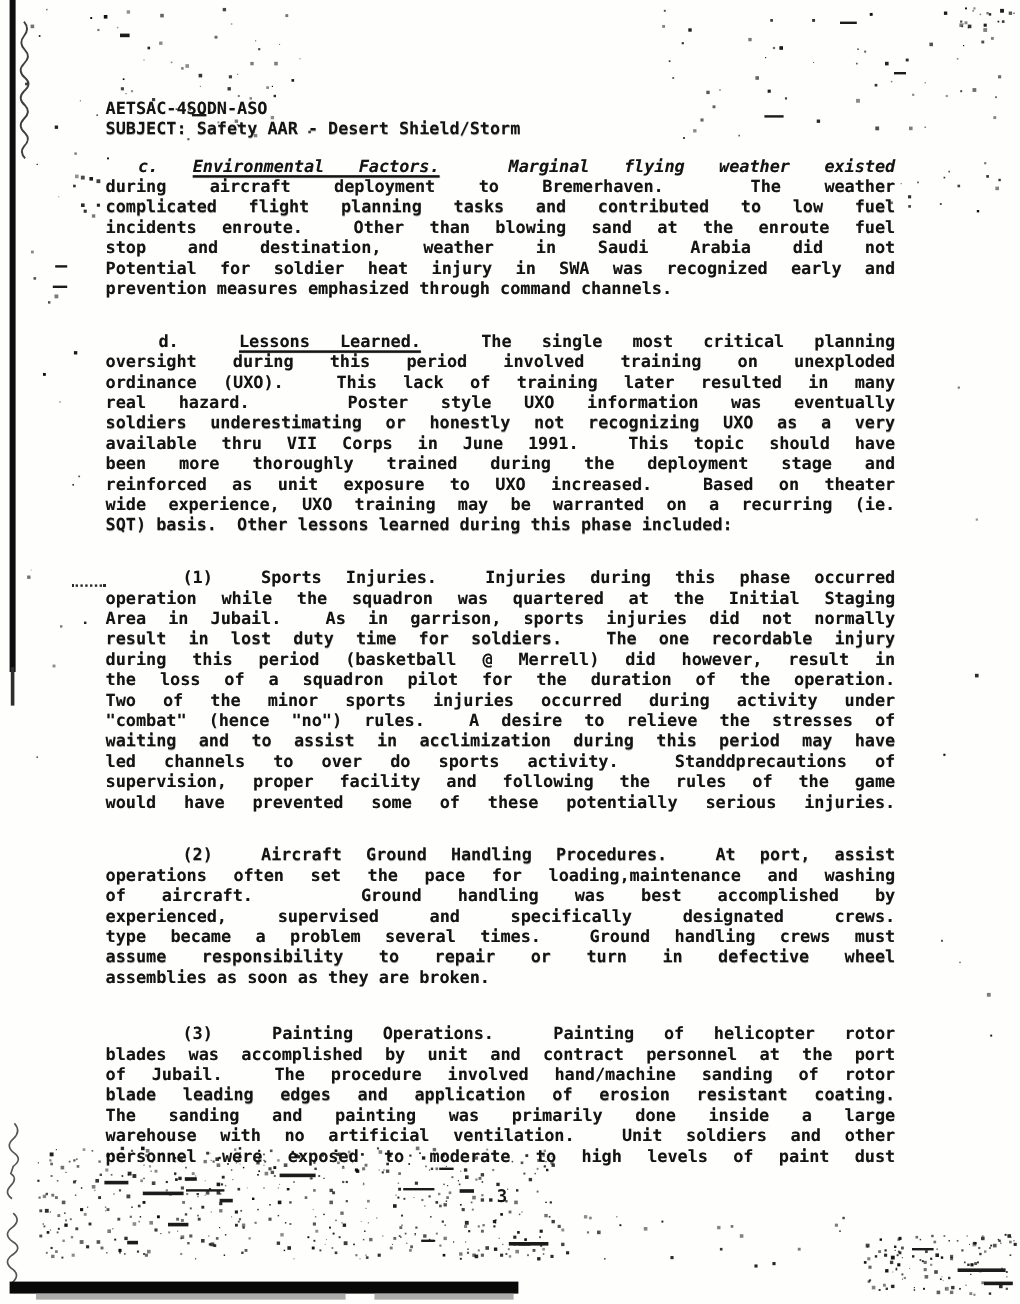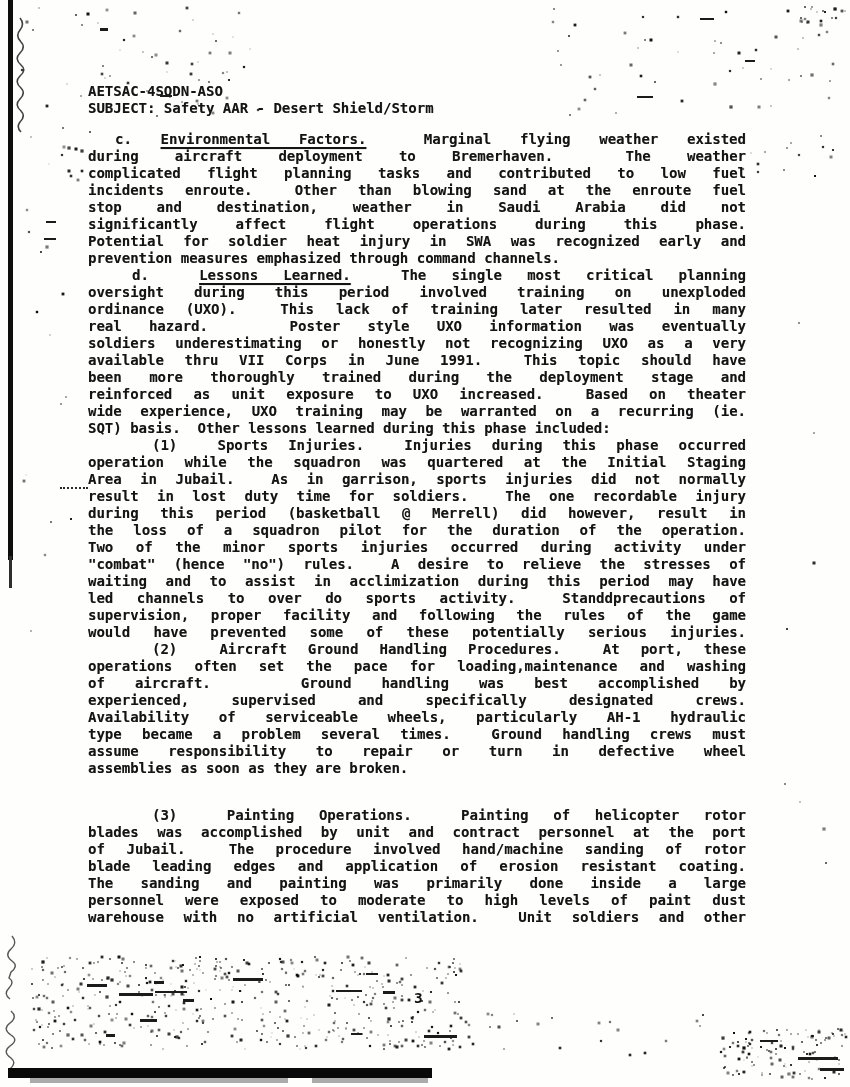--- a/index.html
+++ b/index.html
@@ -12,24 +12,24 @@
   
   .ln{
     white-space:pre-wrap;
     font-size:14px;line-height:17px;min-height:17px;
     font-weight:700;
     text-shadow:0.2px 0.2px 0 rgba(0,0,0,.35);
   }
   .j{text-align:justify;text-align-last:justify;}
   .doc-header{position:absolute;left:88px;top:83px;width:658px;}
   .doc-body{position:absolute;left:88px;top:131px;width:658px;}
-  .para{margin-top:0;}
+  .para{margin-top:27px;}
   .para.first-para{margin-top:0;}
   .para.gap-xl{margin-top:30px;}
-  .lv1 .first{padding-left:27px;}
+  .lv1 .first{padding-left:27px;font-style:italic;}
   .lv2 .first{padding-left:44px;}
   .lv3 .first{padding-left:64px;}
   .u{text-decoration:underline;text-underline-offset:3px;text-decoration-thickness:1.5px;}
   .page-number{
     position:absolute;left:414px;top:990px;
     font-size:14.5px;font-weight:700;
   }
   
   .edge-bar-left{position:absolute;left:8px;top:0;width:5px;height:560px;background:#0d0d0d;}
   .edge-bar-left2{position:absolute;left:9px;top:556px;width:3px;height:32px;background:#2e2e2e;}
@@ -63,21 +63,20 @@
     <div class="ln">SUBJECT: Safety AAR - Desert Shield/Storm</div>
   </header>
 
   <main class="doc-body">
       <div class="para lv1 first-para">
         <div class="ln j first"><span>c. </span><span class="u">Environmental Factors.</span><span>  Marginal flying weather existed</span></div>
         <div class="ln j">during aircraft deployment to Bremerhaven.  The weather</div>
         <div class="ln j">complicated flight planning tasks and contributed to low fuel</div>
         <div class="ln j">incidents enroute.  Other than blowing sand at the enroute fuel</div>
         <div class="ln j">stop and destination, weather in Saudi Arabia did not</div>
-        <div class="ln j">significantly affect flight operations during this phase.</div>
         <div class="ln j">Potential for soldier heat injury in SWA was recognized early and</div>
         <div class="ln">prevention measures emphasized through command channels.</div>
       </div>
       <div class="para lv2">
         <div class="ln j first"><span>d.  </span><span class="u">Lessons Learned.</span><span>  The single most critical planning</span></div>
         <div class="ln j">oversight during this period involved training on unexploded</div>
         <div class="ln j">ordinance (UXO).  This lack of training later resulted in many</div>
         <div class="ln j">real hazard.   Poster style UXO information was eventually</div>
         <div class="ln j">soldiers underestimating or honestly not recognizing UXO as a very</div>
         <div class="ln j">available thru VII Corps in June 1991.  This topic should have</div>
@@ -94,37 +93,36 @@
         <div class="ln j">during this period (basketball @ Merrell) did however, result in</div>
         <div class="ln j">the loss of a squadron pilot for the duration of the operation.</div>
         <div class="ln j">Two of the minor sports injuries occurred during activity under</div>
         <div class="ln j">"combat" (hence "no") rules.  A desire to relieve the stresses of</div>
         <div class="ln j">waiting and to assist in acclimization during this period may have</div>
         <div class="ln j">led channels to over do sports activity.  Standdprecautions of</div>
         <div class="ln j">supervision, proper facility and following the rules of the game</div>
         <div class="ln j">would have prevented some of these potentially serious injuries.</div>
       </div>
       <div class="para lv3">
-        <div class="ln j first"><span>(2)  </span><span class="">Aircraft Ground Handling Procedures.</span><span>  At port, these</span></div>
+        <div class="ln j first"><span>(2)  </span><span class="">Aircraft Ground Handling Procedures.</span><span>  At port, assist</span></div>
         <div class="ln j">operations often set the pace for loading,maintenance and washing</div>
         <div class="ln j">of aircraft.   Ground handling was best accomplished by</div>
         <div class="ln j">experienced, supervised and specifically designated crews.</div>
-        <div class="ln j">Availability of serviceable wheels, particularly AH-1 hydraulic</div>
         <div class="ln j">type became a problem several times.  Ground handling crews must</div>
         <div class="ln j">assume responsibility to repair or turn in defective wheel</div>
         <div class="ln">assemblies as soon as they are broken.</div>
       </div>
       <div class="para lv3 gap-xl">
         <div class="ln j first"><span>(3)  </span><span class="">Painting Operations.</span><span>  Painting of helicopter rotor</span></div>
         <div class="ln j">blades was accomplished by unit and contract personnel at the port</div>
         <div class="ln j">of Jubail.  The procedure involved hand/machine sanding of rotor</div>
         <div class="ln j">blade leading edges and application of erosion resistant coating.</div>
         <div class="ln j">The sanding and painting was primarily done inside a large</div>
+        <div class="ln j">warehouse with no artificial ventilation.  Unit soldiers and other</div>
         <div class="ln j">personnel were exposed to moderate to high levels of paint dust</div>
-        <div class="ln j">warehouse with no artificial ventilation.  Unit soldiers and other</div>
       </div>
     </main>
 
   <div class="page-number">3</div>
 
   <div id="noise">
       <div class="speck" style="left: 20px; top: 4px; box-shadow: rgba(12, 12, 12, 0.83) 146px 58px 0px 0.5px, rgba(12, 12, 12, 0.53) 188px 77px 0px 0px, rgb(12, 12, 12) 12px 25px 0px -0.3px, rgba(12, 12, 12, 0.59) 178px 75px 0px -0.2px, rgba(12, 12, 12, 0.91) 26px 101px 0px 0.4px, rgba(12, 12, 12, 0.48) 113px 31px 0px 0.4px, rgba(12, 12, 12, 0.51) 192px 108px 0px 0.4px, rgba(12, 12, 12, 0.6) 84px 73px 0px -0.5px, rgba(12, 12, 12, 0.73) 126px 86px 0px -0.3px, rgba(12, 12, 12, 0.81) 1px 65px 0px 0.1px, rgba(12, 12, 12, 0.58) 176px 96px 0px 0.4px, rgba(12, 12, 12, 0.53) 209px 48px 0px 0.5px, rgba(12, 12, 12, 0.72) 212px 32px 0px -0.6px, rgba(12, 12, 12, 0.58) 6px 17px 0px 0.5px, rgba(12, 12, 12, 0.77) 81px 69px 0px 0.3px, rgba(12, 12, 12, 0.5) 202px 68px 0px 0.1px, rgba(12, 12, 12, 0.99) 67px 9px 0px 0.5px, rgba(12, 12, 12, 0.68) 60px 91px 0px -0.3px, rgba(12, 12, 12, 0.65) 18px 3px 0px -0.4px, rgba(12, 12, 12, 0.66) 136px 111px 0px -0.1px, rgba(12, 12, 12, 0.46) 89px 71px 0px -0.1px, rgba(12, 12, 12, 0.54) 189px 48px 0px 0.4px, rgba(12, 12, 12, 0.8) 171px 59px 0px 0.3px, rgba(12, 12, 12, 0.46) 122px 47px 0px -0.3px, rgba(12, 12, 12, 0.99) 82px 61px 0px -0.3px, rgba(12, 12, 12, 0.97) 206px 67px 0px -0.5px, rgba(12, 12, 12, 0.5) 146px 67px 0px -0.5px, rgba(12, 12, 12, 0.88) 208px 75px 0px 0px, rgba(12, 12, 12, 0.52) 161px 97px 0px -0.2px, rgba(12, 12, 12, 0.64) 114px 8px 0px 0.5px, rgba(12, 12, 12, 0.5) 177px 57px 0px -0.5px, rgba(12, 12, 12, 0.47) 135px 50px 0px 0.5px, rgba(12, 12, 12, 0.79) 237px 105px 0px 0.1px, rgba(12, 12, 12, 0.58) 131px 52px 0px 0px, rgba(12, 12, 12, 0.99) 55px 10px 0px -0.2px, rgba(12, 12, 12, 0.61) 159px 26px 0px 0.2px, rgba(12, 12, 12, 0.49) 177px 99px 0px -0.3px, rgba(12, 12, 12, 0.58) 137px 86px 0px 0.2px, rgba(12, 12, 12, 0.47) 191px 105px 0px -0.4px, rgba(12, 12, 12, 0.58) 61px 20px 0px -0.1px, rgba(12, 12, 12, 0.56) 192px 29px 0px -0.5px, rgba(12, 12, 12, 0.46) 86px 5px 0px 0.4px, rgba(12, 12, 12, 0.56) 218px 8px 0px 0.2px, rgba(12, 12, 12, 0.75) 195px 36px 0px -0.1px, rgba(12, 12, 12, 0.82) 107px 78px 0px 0.3px, rgba(12, 12, 12, 0.89) 103px 35px 0px 0.1px, rgba(12, 12, 12, 0.49) 229px 44px 0px -0.5px, rgba(12, 12, 12, 0.94) 223px 62px 0px 0.1px, rgba(12, 12, 12, 0.48) 206px 93px 0px 0.4px, rgba(12, 12, 12, 0.71) 99px 45px 0px -0.6px, rgba(12, 12, 12, 0.82) 170px 69px 0px 0.4px, rgba(12, 12, 12, 0.76) 166px 3px 0px 0.4px, rgba(12, 12, 12, 0.46) 77px 18px 0px -0.4px, rgba(12, 12, 12, 0.54) 46px 79px 0px -0.5px, rgba(12, 12, 12, 0.45) 172px 15px 0px -0.4px;"></div>
       <div class="speck" style="left: 540px; top: 4px; box-shadow: rgba(12, 12, 12, 0.64) 44px 95px 0px 0.3px, rgba(12, 12, 12, 0.79) 114px 77px 0px -0.1px, rgba(12, 12, 12, 0.45) 248px 75px 0px -0.1px, rgba(12, 12, 12, 0.74) 13px 4px 0px -0.2px, rgba(12, 12, 12, 0.66) 54px 84px 0px 0.2px, rgba(12, 12, 12, 0.85) 28px 31px 0px -0.1px, rgba(12, 12, 12, 0.69) 49px 72px 0px 0.4px, rgba(12, 12, 12, 0.51) 264px 14px 0px 0.2px, rgba(12, 12, 12, 0.62) 292px 59px 0px 0.3px, rgba(12, 12, 12, 0.49) 174px 79px 0px 0.6px, rgba(12, 12, 12, 0.64) 20px 60px 0px -0.2px, rgba(12, 12, 12, 0.59) 59px 70px 0px -0.4px, rgba(12, 12, 12, 0.7) 173px 48px 0px -0.3px, rgba(12, 12, 12, 0.85) 137px 12px 0px 0.2px, rgba(12, 12, 12, 0.93) 247px 6px 0px 0.4px, rgba(12, 12, 12, 0.5) 220px 74px 0px -0.1px, rgba(12, 12, 12, 0.59) 271px 70px 0px 0.6px, rgba(12, 12, 12, 0.9) 198px 48px 0px 0.5px, rgba(12, 12, 12, 0.98) 185px 7px 0px 0.2px, rgba(12, 12, 12, 0.5) 12px 17px 0px 0.2px, rgba(12, 12, 12, 0.74) 278px 30px 0px 0.2px, rgba(12, 12, 12, 0.55) 202px 63px 0px -0.4px, rgba(12, 12, 12, 0.86) 189px 66px 0px 0.1px, rgba(12, 12, 12, 0.53) 218px 102px 0px 0.5px, rgba(12, 12, 12, 0.52) 280px 20px 0px 0.6px, rgba(12, 12, 12, 0.46) 257px 44px 0px -0.3px, rgba(12, 12, 12, 0.63) 90px 60px 0px 0.5px, rgba(12, 12, 12, 0.62) 104px 35px 0px -0.1px, rgba(12, 12, 12, 0.85) 17px 46px 0px -0.3px, rgba(12, 12, 12, 0.61) 230px 101px 0px -0.4px, rgba(12, 12, 12, 0.55) 84px 28px 0px 0.4px, rgba(12, 12, 12, 0.66) 75px 108px 0px -0.3px, rgba(12, 12, 12, 0.78) 260px 71px 0px -0.2px, rgba(12, 12, 12, 0.52) 286px 27px 0px 0.2px, rgba(12, 12, 12, 0.9) 230px 64px 0px -0.6px, rgba(12, 12, 12, 0.93) 34px 20px 0px 0.4px, rgba(12, 12, 12, 0.81) 29px 110px 0px -0.2px, rgba(12, 12, 12, 0.7) 180px 38px 0px -0.2px, rgba(12, 12, 12, 0.47) 38px 104px 0px 0.4px, rgba(12, 12, 12, 0.86) 174px 36px 0px -0.4px, rgba(12, 12, 12, 0.92) 100px 71px 0px 0.3px, rgba(12, 12, 12, 0.72) 190px 102px 0px 0.6px, rgba(12, 12, 12, 0.62) 266px 18px 0px -0.5px, rgba(12, 12, 12, 0.88) 97px 43px 0px -0.5px, rgba(12, 12, 12, 0.88) 141px 96px 0px 0.4px, rgba(12, 12, 12, 0.97) 264px 2px 0px -0.2px, rgba(12, 12, 12, 0.71) 235px 32px 0px 0.5px, rgba(12, 12, 12, 0.8) 137px 47px 0px -0.6px, rgba(12, 12, 12, 0.87) 215px 45px 0px 0.2px, rgba(12, 12, 12, 0.77) 260px 13px 0px -0.1px, rgba(12, 12, 12, 0.96) 262px 33px 0px -0.5px, rgba(12, 12, 12, 0.5) 288px 93px 0px 0.2px, rgba(12, 12, 12, 0.96) 110px 35px 0px 0.5px, rgba(12, 12, 12, 0.59) 289px 76px 0px -0.2px, rgba(12, 12, 12, 0.85) 102px 12px 0px 0.1px;"></div>
       <div class="speck" style="left: 792px; top: 2px; box-shadow: rgba(12, 12, 12, 0.95) 52px 8px 0px -0.5px, rgba(12, 12, 12, 0.92) 42px 6px 0px 0.6px, rgba(12, 12, 12, 0.55) 30px 8px 0px 0px, rgba(12, 12, 12, 0.69) 9px 19px 0px -0.3px, rgba(12, 12, 12, 0.83) 15px 19px 0px 0.5px, rgba(12, 12, 12, 0.92) 32px 9px 0px 0px, rgba(12, 12, 12, 0.49) 19px 4px 0px -0.1px, rgba(12, 12, 12, 0.55) 24px 9px 0px -0.4px, rgba(12, 12, 12, 0.5) 18px 6px 0px -0.3px, rgba(12, 12, 12, 0.57) 10px 17px 0px -0.6px, rgba(12, 12, 12, 0.7) 49px 8px 0px 0.4px, rgba(12, 12, 12, 0.95) 39px 15px 0px -0.3px, rgba(12, 12, 12, 0.8) 43px 15px 0px 0.1px, rgba(12, 12, 12, 0.92) 28px 18px 0px 0.3px, rgba(12, 12, 12, 0.6) 43px 6px 0px -0.4px, rgba(12, 12, 12, 0.55) 8px 18px 0px 0.5px;"></div>
       <div class="speck" style="left: 28px; top: 126px; box-shadow: rgba(12, 12, 12, 0.56) 34px 1px 0px 0px, rgba(12, 12, 12, 0.84) 42px 49px 0px 0.3px, rgba(12, 12, 12, 0.95) 2px 10px 0px -0.5px, rgba(12, 12, 12, 0.93) 47px 22px 0px 0.5px, rgba(12, 12, 12, 0.45) 35px 20px 0px 0.5px, rgba(12, 12, 12, 0.9) 53px 44px 0px 0.3px, rgba(12, 12, 12, 0.84) 33px 28px 0px 0.1px, rgba(12, 12, 12, 0.88) 40px 44px 0px 0.5px, rgba(12, 12, 12, 0.55) 49px 53px 0px 0.4px, rgba(12, 12, 12, 0.75) 40px 21px 0px 0.6px, rgba(12, 12, 12, 0.97) 61px 5px 0px -0.2px, rgba(12, 12, 12, 0.56) 20px 37px 0px -0.6px, rgba(12, 12, 12, 0.79) 53px 24px 0px 0.6px;"></div>

